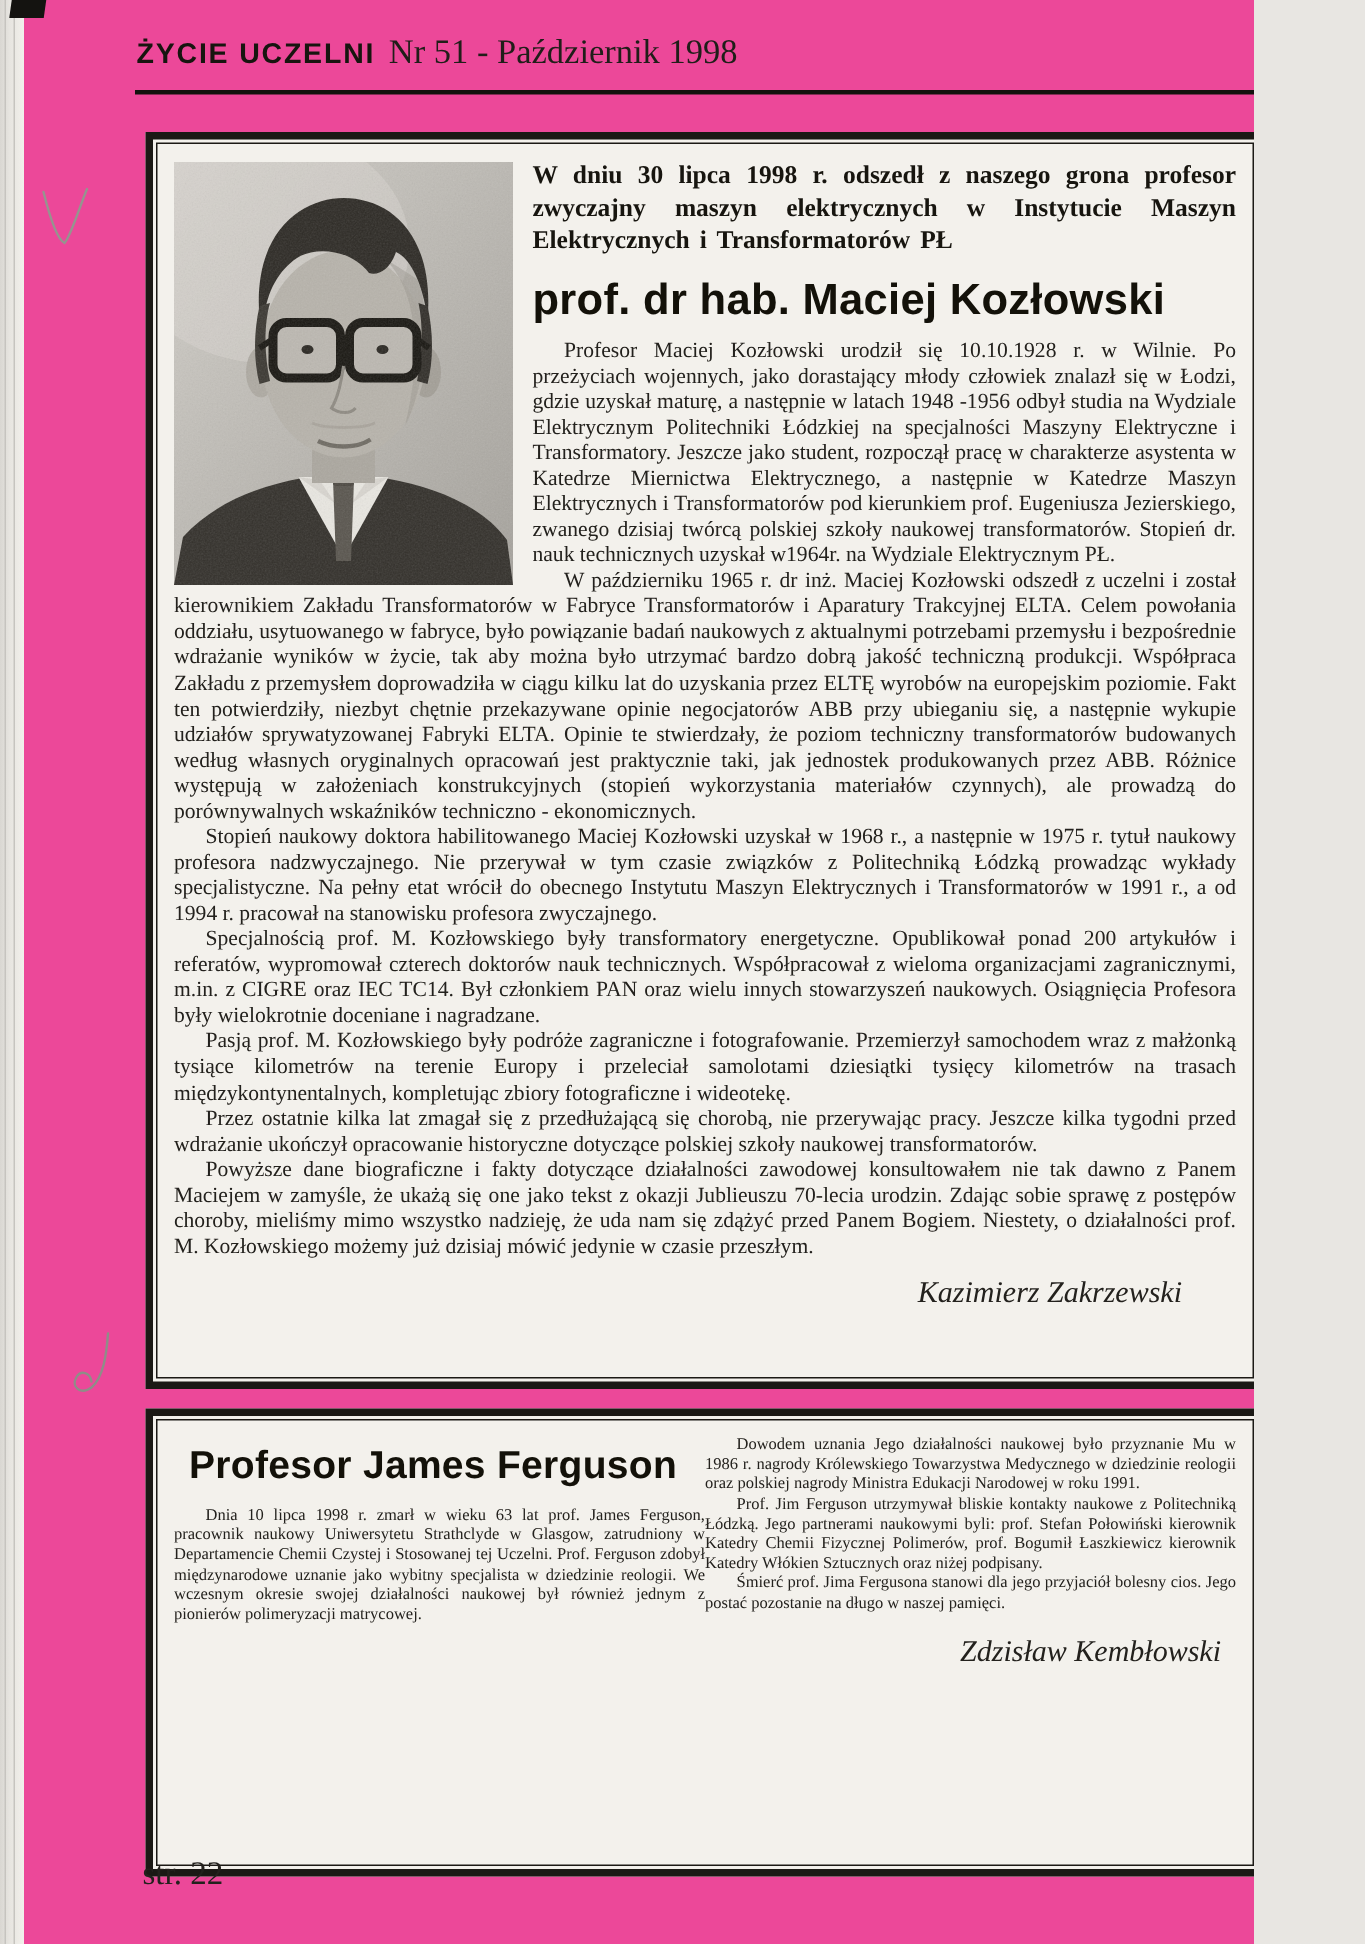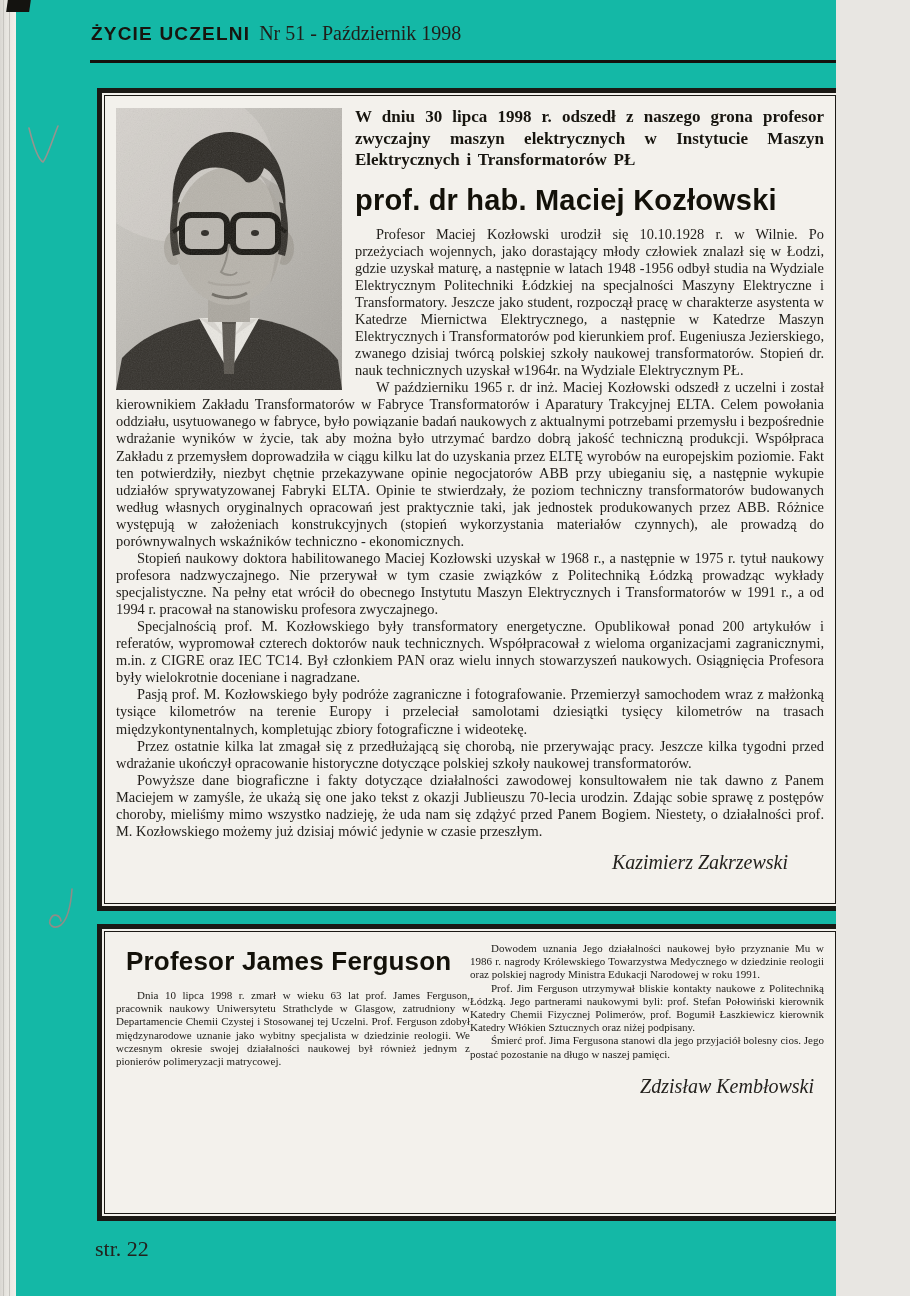--- a/index.html
+++ b/index.html
@@ -1,20 +1,20 @@
 <!DOCTYPE html>
 <html lang="pl"><head>
 <meta charset="utf-8">
 <style>
   html,body{margin:0;padding:0;}
   body{background:#e8e6e2;}
   #page{
     position:relative;
     width:836px;height:1296px;
-    background:#14b8a6;
+    background:#ec4899;
     overflow:hidden;
     color:#211f1c;
     font-family:"Liberation Serif", serif;
   }
   
   .page-edge-left{
     position:absolute;left:0;top:0;width:16px;height:1296px;
     background:linear-gradient(90deg,#d9d7d2 0%,#e7e5e0 40%,#f2f0eb 100%);
   }
   .edge-line{position:absolute;top:0;height:1296px;width:1px;background:#c6c4bf;}
@@ -31,31 +31,31 @@
   .header{
     position:absolute;left:91px;top:22px;width:780px;
     display:flex;align-items:baseline;gap:9px;white-space:nowrap;
   }
   .masthead{
     font-family:"Liberation Sans", sans-serif;
     font-weight:bold;font-size:19px;letter-spacing:1.2px;color:#17150f;
   }
   .issue-info{
     font-family:"Liberation Serif", serif;
-    font-size:20px;color:#201e19;
+    font-size:23px;color:#201e19;
   }
   .header-rule{
     position:absolute;left:90px;top:60px;width:779px;height:3px;background:#14120e;
   }
   
   .pen-mark{position:absolute;}
   
   .content{position:absolute;left:97px;top:88px;width:746px;}
   .box{border:5px solid #1b1915;padding:2px;background:#f3f1ec;}
-  .box-inner{border:1px solid #1b1915;padding:10px 11px 9px;}
+  .box-inner{border:1px solid #1b1915;padding:10px 11px 24px;}
   .box1 .box-inner{min-height:788px;}
   .box2{margin-top:13px;}
   .box2 .box-inner{min-height:262px;}
   
   .portrait{
     float:left;width:226px;height:282px;margin:2px 13px 6px 0;
     display:block;
   }
   .intro{
     font-family:"Liberation Serif", serif;font-weight:bold;

